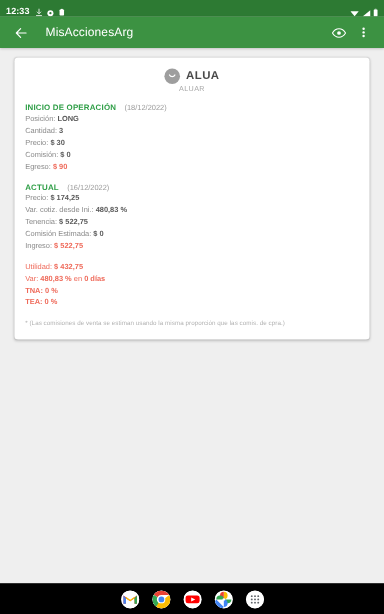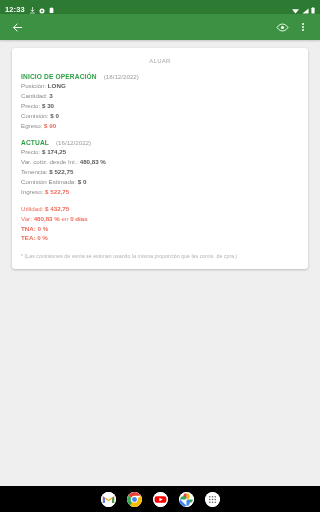--- a/index.html
+++ b/index.html
@@ -136,40 +136,49 @@
       </svg>
   </span>
 </div>
 
 <div class="appbar">
   <div class="back-btn">
     <svg width="13" height="13" viewBox="0 0 20 20">
       <path d="M16.5 10H4.5M9.5 4.5L4 10l5.5 5.5" stroke="#fff" stroke-width="1.5" fill="none" stroke-linecap="round" stroke-linejoin="round"></path>
     </svg>
   </div>
+  <div class="appbar-title">MisAccionesArg</div>
   <div class="appbar-spacer"></div>
   <div class="appbar-action">
     <svg width="13" height="13" viewBox="0 0 20 20">
       <path d="M1.6 10S4.8 4.6 10 4.6 18.4 10 18.4 10 15.2 15.4 10 15.4 1.6 10 1.6 10Z" stroke="#fff" stroke-width="1.4" fill="none"></path>
       <circle cx="10" cy="10" r="2.4" fill="#fff"></circle>
     </svg>
   </div>
   <div class="appbar-action">
     <span class="kebab">
         <i></i>
         <i></i>
         <i></i>
       </span>
   </div>
 </div>
 
 <div class="content">
 
   <div class="card">
 
+    <div class="ticker-head">
+      <span class="ticker-logo">
+        <svg width="9" height="9" viewBox="0 0 12 12">
+          <path d="M3 4.6 A3.4 3.4 0 0 0 9 4.6" stroke="#fff" stroke-width="1.4" fill="none" stroke-linecap="round"></path>
+        </svg>
+      </span>
+      <span class="ticker-symbol">ALUA</span>
+    </div>
     <div class="ticker-name">ALUAR</div>
 
     <div class="section">
       <div class="sec-head">
         <span class="sec-title">INICIO DE OPERACIÓN</span>
         <span class="sec-date">(18/12/2022)</span>
       </div>
 
       <div class="row">
         <span class="lbl">Posición:</span>

